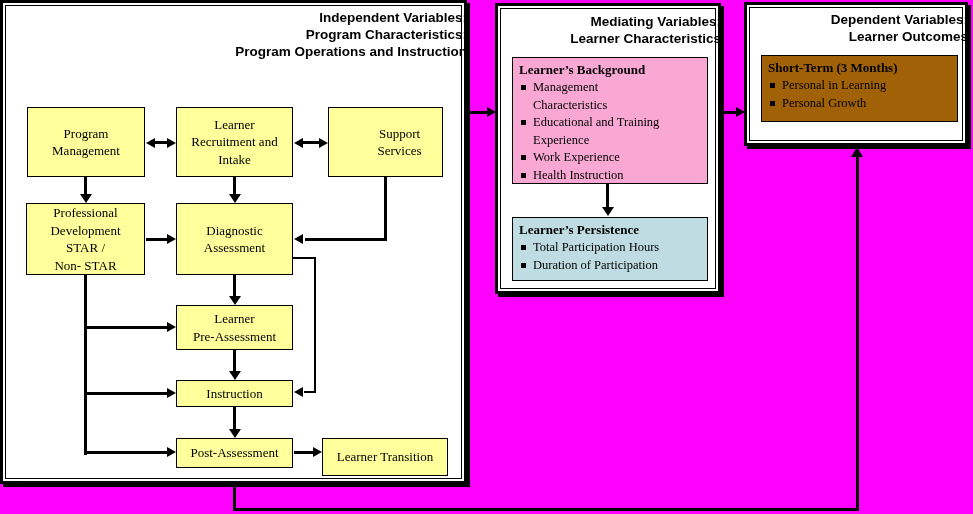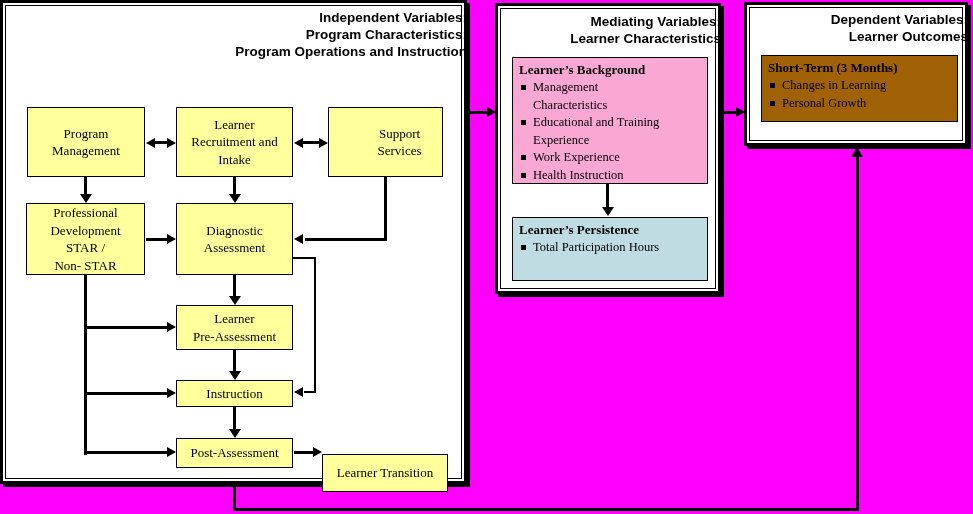--- a/index.html
+++ b/index.html
@@ -75,21 +75,21 @@
 <div class="ybox" style="left:26px;top:203px;width:119px;height:72px;text-align:center;">Professional
 Development
 STAR /
 Non- STAR</div>
 <div class="ybox" style="left:176px;top:203px;width:117px;height:72px;">Diagnostic
 Assessment</div>
 <div class="ybox" style="left:176px;top:305px;width:117px;height:45px;">Learner
 Pre-Assessment</div>
 <div class="ybox" style="left:176px;top:380px;width:117px;height:27px;">Instruction</div>
 <div class="ybox" style="left:176px;top:438px;width:117px;height:30px;">Post-Assessment</div>
-<div class="ybox" style="left:322px;top:438px;width:126px;height:38px;margin-top:16px;">Learner Transition</div>
+<div class="ybox" style="left:322px;top:438px;width:126px;height:38px;">Learner Transition</div>
 
 <div class="bbox" style="left:512px;top:57px;width:196px;height:127px;background:#f9a8d4;">
   <div class="hd">Learner’s Background</div>
   <div class="brow">
     <span class="sq"></span>
     <span class="btxt">Management
 Characteristics</span>
   </div>
   <div class="brow">
     <span class="sq"></span>
@@ -105,27 +105,31 @@
     <span class="btxt">Health Instruction</span>
   </div>
 </div>
 
 <div class="bbox" style="left:512px;top:217px;width:196px;height:64px;background:#BEDCE1;">
   <div class="hd">Learner’s Persistence</div>
   <div class="brow">
     <span class="sq"></span>
     <span class="btxt">Total Participation Hours</span>
   </div>
+  <div class="brow">
+    <span class="sq"></span>
+    <span class="btxt">Duration of Participation</span>
+  </div>
 </div>
 
 <div class="bbox" style="left:761px;top:55px;width:197px;height:67px;background:#a16207;">
   <div class="hd">Short-Term (3 Months)</div>
   <div class="brow">
     <span class="sq"></span>
-    <span class="btxt">Changes in Learning</span>
+    <span class="btxt">Personal in Learning</span>
   </div>
   <div class="brow">
     <span class="sq"></span>
     <span class="btxt">Personal Growth</span>
   </div>
 </div>
 
 <div>
   <div class="ah l" style="left:146px;top:138px;"></div>
   <div class="ln" style="left:154px;top:141px;width:14px;height:3px;"></div>

